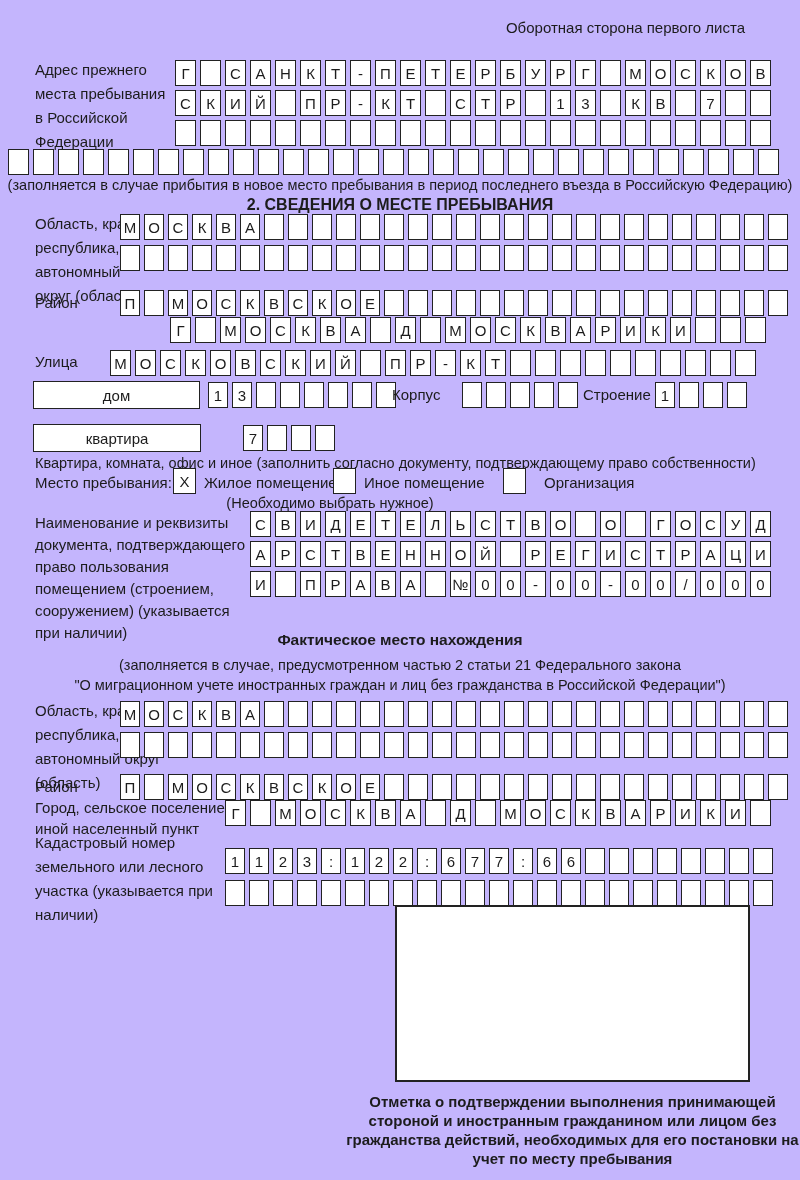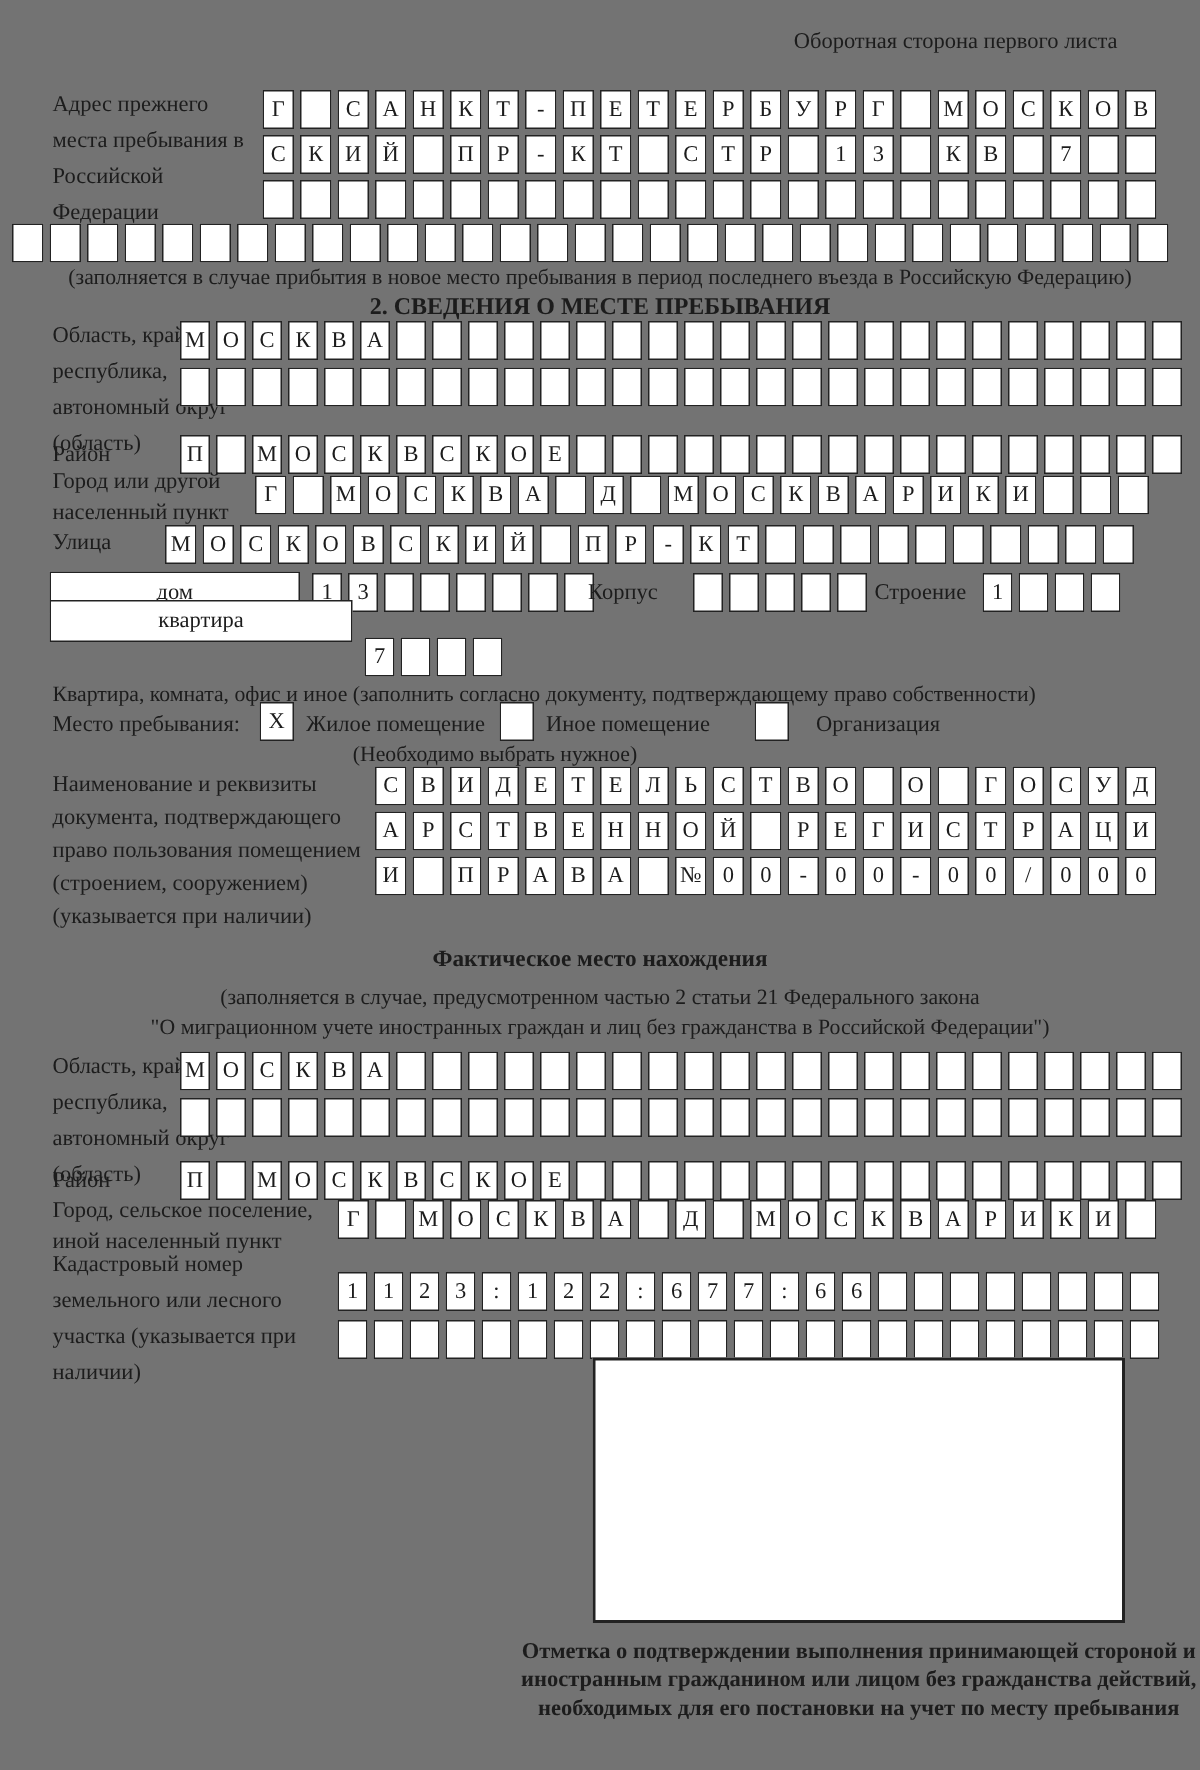--- a/index.html
+++ b/index.html
@@ -1,20 +1,20 @@
 <!DOCTYPE html>
 <html lang="ru"><head>
 <meta charset="utf-8">
 <style>
   html,body{margin:0;padding:0;background:#fff;}
   .page{
     position:relative;
     width:800px;height:1180px;
-    background:#737373;
-    font-family:Liberation Serif, serif;
+    background:#c4b5fd;
+    font-family:Liberation Sans, sans-serif;
     color:#1c1c1c;
     overflow:hidden;
   }
   .abs{position:absolute;}
   .lbl{font-size:15px;line-height:24px;}
   .lbl-tight{font-size:15px;line-height:21px;}
   .center{left:0;width:800px;text-align:center;}
   .bold{font-weight:bold;}
   .cap{font-size:14.5px;}
   
@@ -252,21 +252,20 @@
       <div class="cell"></div>
       <div class="cell"></div>
       <div class="cell"></div>
       <div class="cell"></div>
       <div class="cell"></div>
       <div class="cell"></div>
       <div class="cell"></div>
       <div class="cell"></div>
     </div>
 
-  <div class="abs lbl-tight" style="left:35px;top:311px;width:138px;">Город или другой населенный пункт</div>
   <div class="abs cells" style="left:170px;top:317px;">
       <div class="cell">Г</div>
       <div class="cell"></div>
       <div class="cell">М</div>
       <div class="cell">О</div>
       <div class="cell">С</div>
       <div class="cell">К</div>
       <div class="cell">В</div>
       <div class="cell">А</div>
       <div class="cell"></div>
@@ -337,21 +336,21 @@
       <div class="cell"></div>
     </div>
   <div class="abs lbl" style="left:583px;top:383px;">Строение</div>
   <div class="abs cells p24" style="left:655px;top:382px;">
       <div class="cell">1</div>
       <div class="cell"></div>
       <div class="cell"></div>
       <div class="cell"></div>
     </div>
 
-  <div class="abs widebox" style="left:33px;top:400px;width:202px;">квартира</div>
+  <div class="abs widebox" style="left:33px;top:424px;width:168px;">квартира</div>
   <div class="abs cells p24" style="left:243px;top:425px;">
       <div class="cell">7</div>
       <div class="cell"></div>
       <div class="cell"></div>
       <div class="cell"></div>
     </div>
   <div class="abs cap" style="left:35px;top:455px;">Квартира, комната, офис и иное (заполнить согласно документу, подтверждающему право собственности)</div>
 
   <div class="abs lbl" style="left:35px;top:471px;text-align:center;">Место пребывания:</div>
   <div class="abs chk" style="left:173px;top:468px;">

